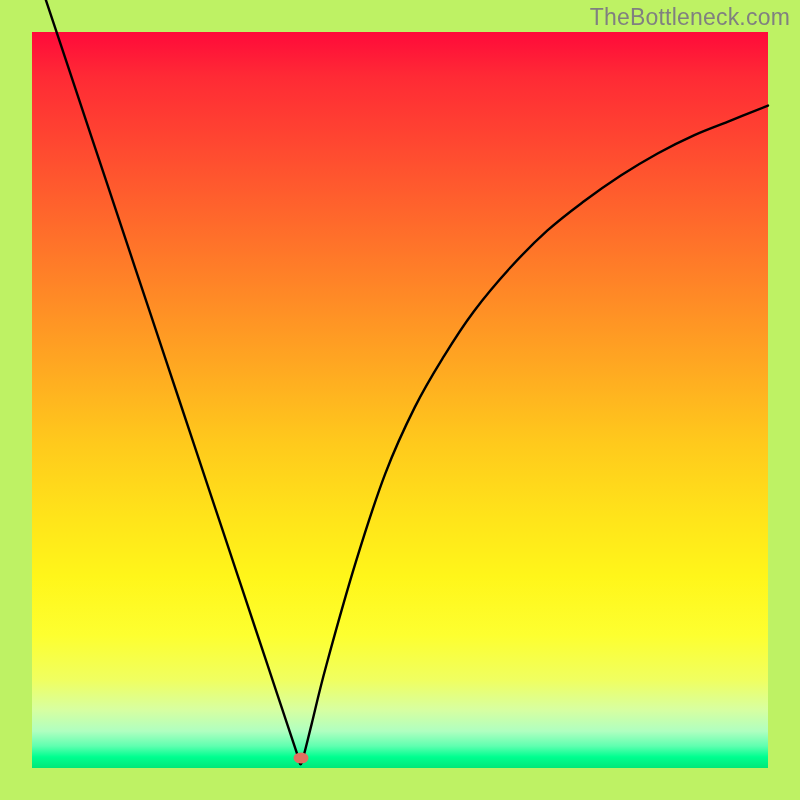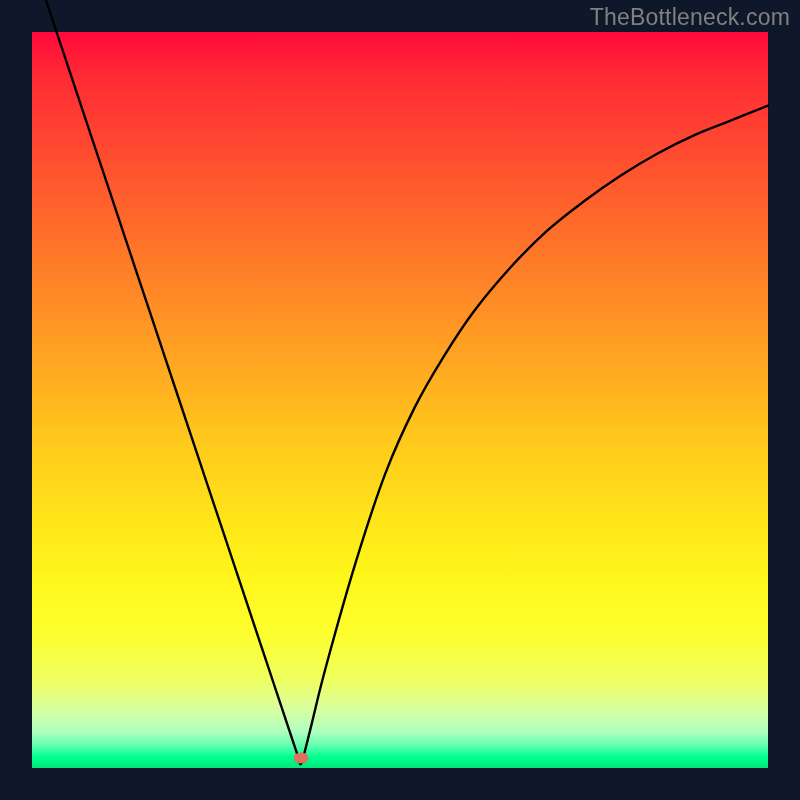--- a/index.html
+++ b/index.html
@@ -10,21 +10,21 @@
     background: #000;
     overflow: hidden;
     font-family: Arial, Helvetica, sans-serif;
   }
   .frame {
     position: absolute;
     top: 0;
     left: 0;
     width: 800px;
     height: 800px;
-    background: #0f172a;
+    background: #bef264;
   }
   .plot {
     position: absolute;
     top: 32px;
     left: 32px;
     width: 736px;
     height: 736px;
     background: linear-gradient(
       to bottom,
       #ff0a3a 0%,

